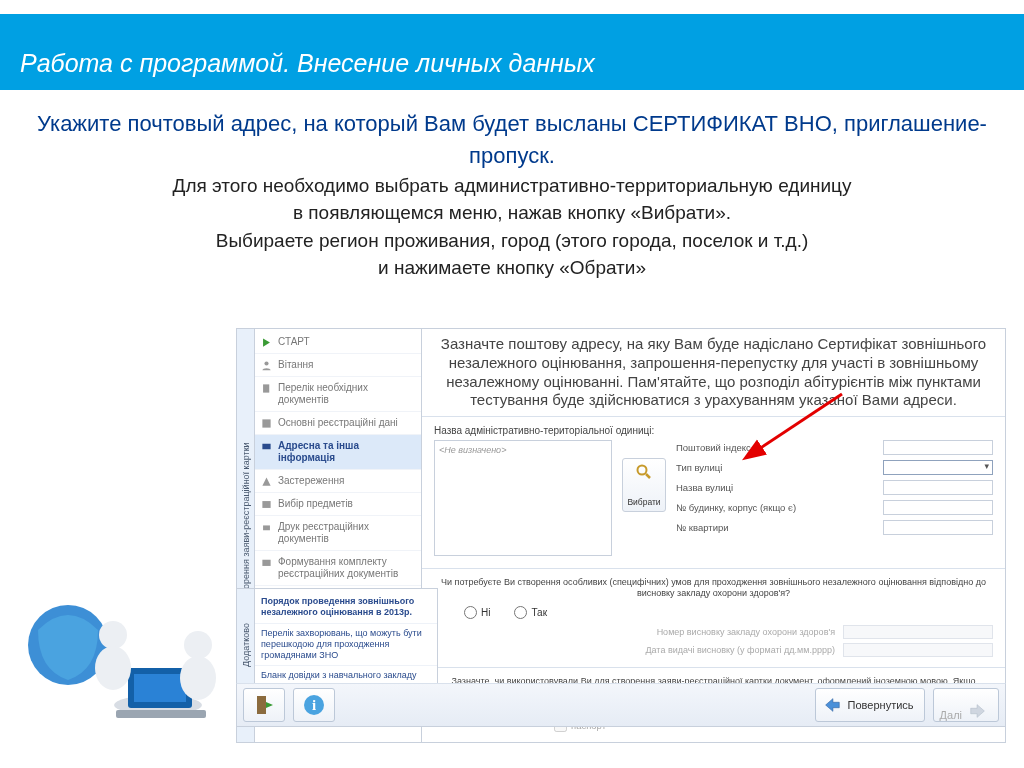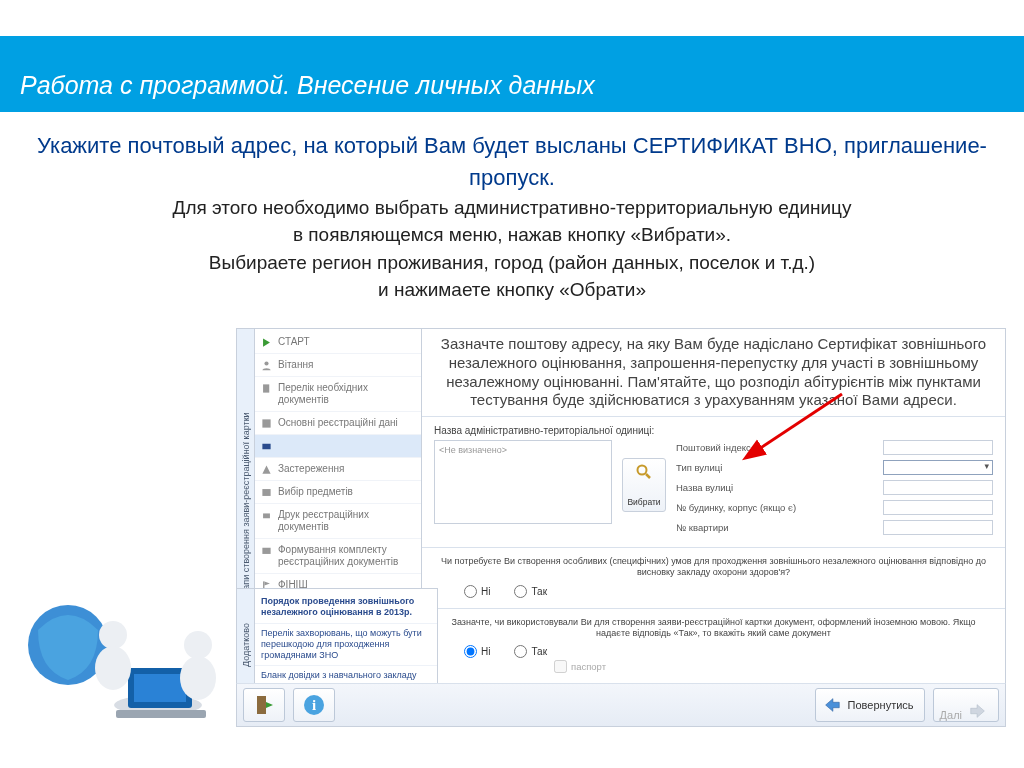--- a/index.html
+++ b/index.html
@@ -1,18 +1,18 @@
 <!DOCTYPE html>
 <html><head>
 <meta charset="utf-8">
 <style>
 * { margin: 0; padding: 0; box-sizing: border-box; }
 body { font-family: Arial, sans-serif; width: 1024px; height: 768px; background: #fff; position: relative; color: #333; }
 
-.header-bar { background: #00a0e3; height: 76px; display: flex; align-items: flex-end; padding: 0 20px 12px 20px; margin-top: 36px; }
+.header-bar { background: #00a0e3; height: 76px; display: flex; align-items: flex-end; padding: 0 20px 12px 20px; margin-top: 14px; }
 .header-title { color: #fff; font-style: italic; font-size: 25px; font-weight: 400; }
 
 .inst-block { padding: 18px 24px 8px 24px; text-align: center; font-size: 20px; line-height: 1.45; }
 .inst-line1 { color: #003a8c; font-size: 22px; }
 .inst-rest { color: #222; font-size: 19px; }
 
 .app-shot { position: absolute; left: 236px; top: 328px; width: 770px; border: 1px solid #c8d0dc; background: #f9fbff; font-size: 10px; }
 .app-row { display: flex; }
 
 .sidebar { width: 185px; background: #fff; border-right: 1px solid #c8d0dc; display: flex; }
@@ -21,21 +21,21 @@
 .nav-list { flex: 1; padding: 2px 0; }
 .nav-item { display: flex; align-items: flex-start; gap: 6px; padding: 5px 6px; color: #777; font-size: 10px; line-height: 1.2; border-bottom: 1px solid #f0f3f8; }
 .nav-item.active { background: #dce9f9; color: #2a4b8d; font-weight: bold; }
 .nav-icon { width: 11px; height: 11px; flex: none; fill: currentColor; margin-top: 1px; }
 
 .content { flex: 1; background: #fff; }
 .info-pane { padding: 6px 10px; border-bottom: 1px solid #d9e1ec; font-size: 15px; color: #444; text-align: center; line-height: 1.25; }
 .mid-block { padding: 8px 12px 12px 12px; border-bottom: 1px solid #d9e1ec; position: relative; }
 .mid-title { font-size: 10px; color: #444; margin-bottom: 4px; }
 .mid-row { display: flex; gap: 10px; align-items: flex-start; }
-.addr-box { width: 178px; height: 84px; border: 1px solid #c8d0dc; background: #fff; padding: 4px; color: #999; font-size: 9px; }
+.addr-box { width: 178px; height: 116px; border: 1px solid #c8d0dc; background: #fff; padding: 4px; color: #999; font-size: 9px; font-style: italic; }
 .vybraty-btn { width: 44px; height: 54px; border: 1px solid #c8d0dc; background: linear-gradient(#fff,#eef2f8); border-radius: 3px; display: flex; flex-direction: column; align-items: center; justify-content: center; gap: 17px; font-size: 8.5px; color: #333; cursor: pointer; margin-top: 18px; }
 .mag { width: 16px; height: 16px; }
 .addr-fields { flex: 1; display: grid; grid-template-columns: 1fr 110px; gap: 5px 8px; align-items: center; font-size: 9.5px; color: #555; }
 .addr-fields .fld { height: 15px; border: 1px solid #c8d0dc; background: #fff; }
 .addr-fields .dd { height: 15px; border: 1px solid #8fa2bd; background: #fff; position: relative; }
 .addr-fields .dd::after { content: "▾"; position: absolute; right: 3px; top: 0; font-size: 9px; color: #555; }
 
 .arrow-svg { position: absolute; left: 310px; top: -28px; width: 120px; height: 80px; pointer-events: none; }
 
 .q-block { padding: 8px 12px 10px 12px; border-bottom: 1px solid #d9e1ec; }
@@ -65,21 +65,21 @@
 <body>
 
 <div class="header-bar">
   <div class="header-title">Работа с программой. Внесение личных данных</div>
 </div>
 
 <div class="inst-block">
   <div class="inst-line1">Укажите почтовый адрес, на который Вам будет высланы СЕРТИФИКАТ ВНО, приглашение-пропуск.</div>
   <div class="inst-rest">Для этого необходимо выбрать административно-территориальную единицу</div>
   <div class="inst-rest">в появляющемся меню, нажав кнопку «Вибрати».</div>
-  <div class="inst-rest">Выбираете регион проживания, город (район данных, поселок и т.д.)</div>
+  <div class="inst-rest">Выбираете регион проживания, город (этого города, поселок и т.д.)</div>
   <div class="inst-rest">и нажимаете кнопку «Обрати»</div>
 </div>
 
 <div class="app-shot">
   <div class="app-row">
     <div class="sidebar">
       <div class="rot-tab">
           <span class="rot-text">Етапи створення заяви-реєстраційної картки</span>
         </div>
       <div class="nav-list">
@@ -105,20 +105,21 @@
         <div class="nav-item">
             <svg class="nav-icon" viewBox="0 0 16 16">
               <rect x="2" y="2" width="12" height="12" fill="#999"></rect>
             </svg>
             <span>Основні реєстраційні дані</span>
           </div>
         <div class="nav-item active">
             <svg class="nav-icon" viewBox="0 0 16 16">
               <rect x="2" y="4" width="12" height="8" fill="#2a4b8d"></rect>
             </svg>
+            <span>Адресна та інша інформація</span>
           </div>
         <div class="nav-item">
             <svg class="nav-icon" viewBox="0 0 16 16">
               <polygon points="8,2 14,14 2,14" fill="#999"></polygon>
             </svg>
             <span>Застереження</span>
           </div>
         <div class="nav-item">
             <svg class="nav-icon" viewBox="0 0 16 16">
               <rect x="2" y="3" width="12" height="10" fill="#999"></rect>
@@ -186,20 +187,26 @@
         <div class="radio-row">
           <label>
               <input type="radio" name="q1" style="">
               <span>Ні</span>
             </label>
           <label>
               <input type="radio" name="q1" style="">
               <span>Так</span>
             </label>
         </div>
+        <div class="sub-fields">
+          <span class="lbl">Номер висновку закладу охорони здоров'я</span>
+            <div class="fld2"></div>
+          <span class="lbl">Дата видачі висновку (у форматі дд.мм.рррр)</span>
+            <div class="fld2"></div>
+        </div>
       </div>
       <div class="q-block" style="border-bottom:none">
         <div class="q-text">Зазначте, чи використовували Ви для створення заяви-реєстраційної картки документ, оформлений іноземною мовою. Якщо надаєте відповідь «Так», то вкажіть який саме документ</div>
         <div class="radio-row">
           <label>
               <input type="radio" name="q2" checked="" style="">
               <span>Ні</span>
             </label>
           <label>
               <input type="radio" name="q2" style="">

